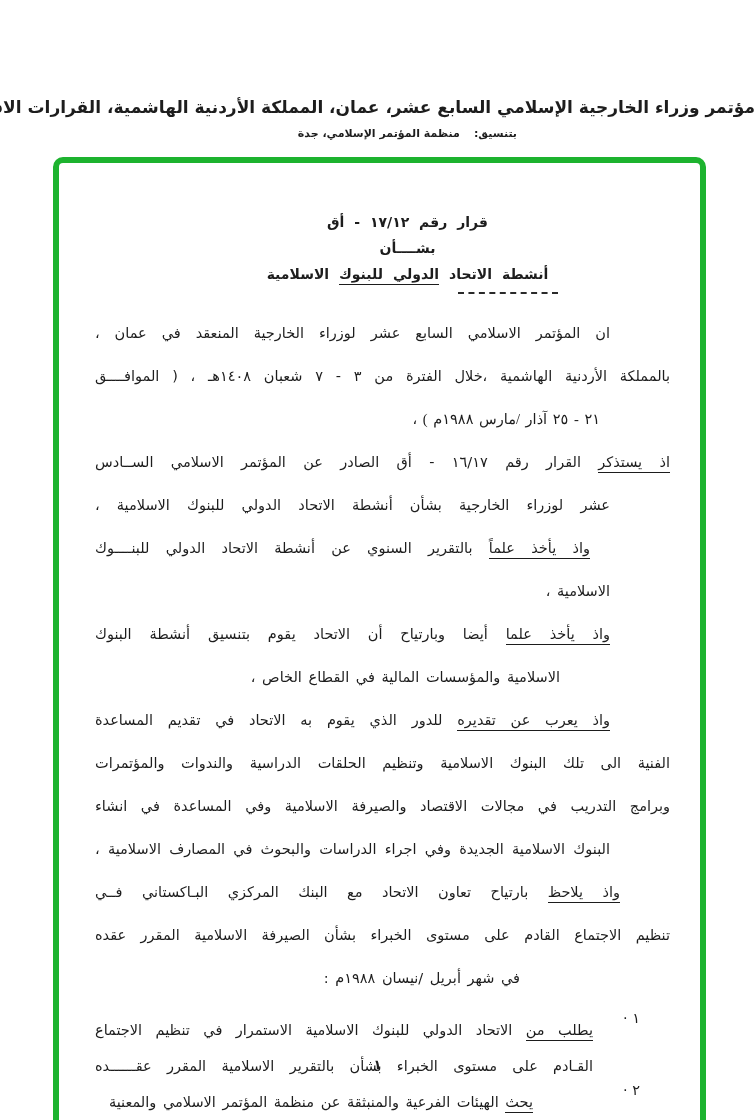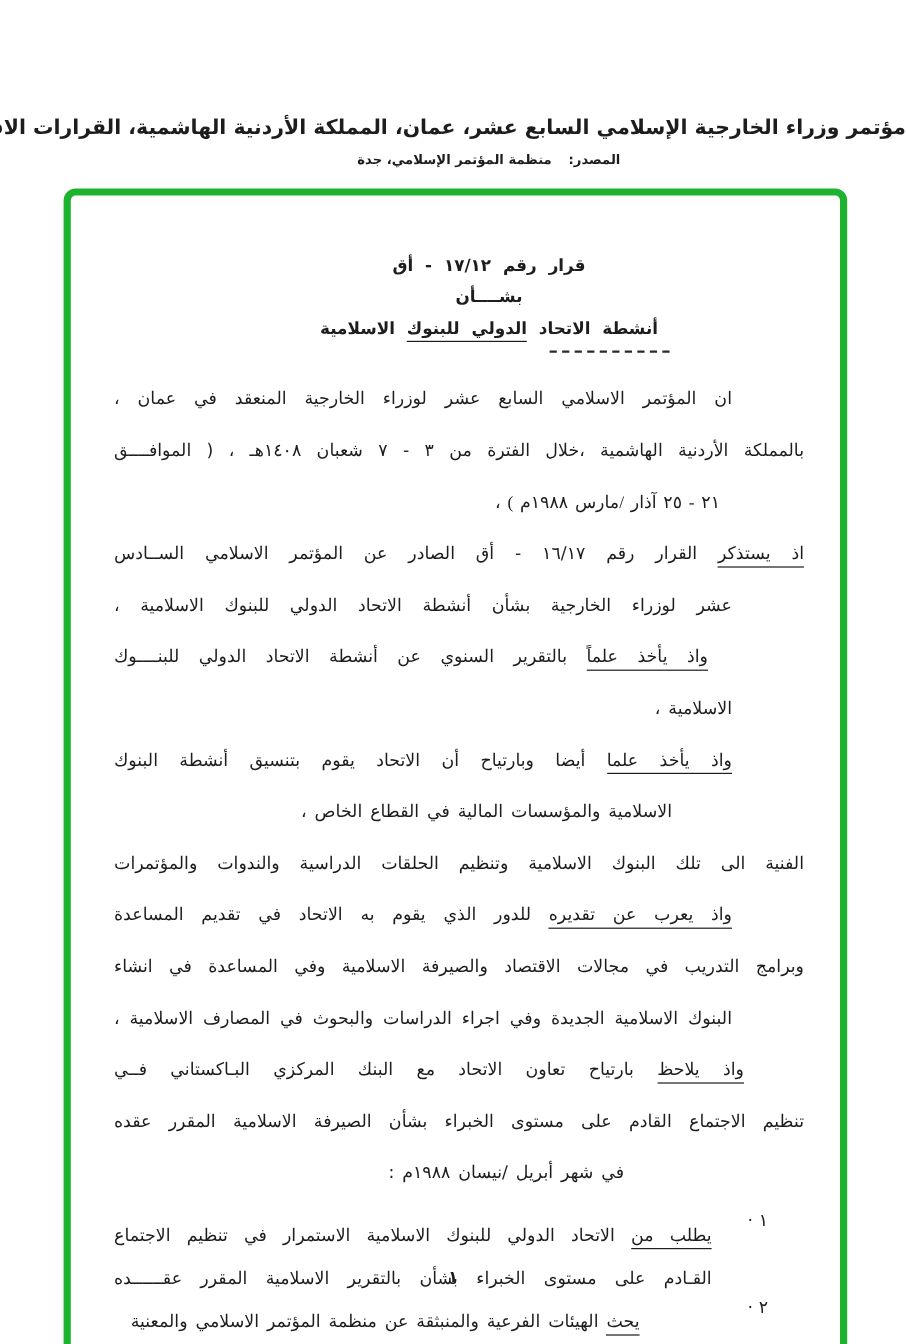--- a/index.html
+++ b/index.html
@@ -46,21 +46,21 @@
   .page-num{
     position:absolute;top:1057px;left:0;width:100%;
     text-align:center;font-size:13px;font-weight:bold;
   }
 </style>
 </head>
 <body>
 
 <div class="hdr1">مؤتمر وزراء الخارجية الإسلامي السابع عشر، عمان، المملكة الأردنية الهاشمية، القرارات الاقتصادية، القرار الرقم ١٧/١٢-أق</div>
 <div class="hdr2">
-  <span class="src-label">المصدر:</span><span>منظمة المؤتمر الإسلامي، جدة</span>
+  <span class="src-label">بتنسيق:</span><span>منظمة المؤتمر الإسلامي، جدة</span>
 </div>
 
 <div class="doc-frame" style="border-color: rgb(29, 179, 47);">
   <div class="doc-content">
     <div class="doc-title">
       <div>قرار رقم ١٧/١٢ - أق</div>
       <div>بشــــأن</div>
       <div><span>أنشطة الاتحاد </span><span class="ul">الدولي للبنوك</span><span> الاسلامية</span></div>
     </div>
     <div class="title-dashes"></div>
@@ -76,22 +76,22 @@
         </div>
         <div class="para">
           <div class="line fill" style="padding-right: 80px;"><span class="ul">واذ يأخذ علماً</span> بالتقرير السنوي عن أنشطة الاتحاد الدولي للبنــــوك</div>
           <div class="line" style="padding-right: 60px;">الاسلامية ،</div>
         </div>
         <div class="para">
           <div class="line fill" style="padding-right: 60px;"><span class="ul">واذ يأخذ علما</span> أيضا وبارتياح أن الاتحاد يقوم بتنسيق أنشطة البنوك</div>
           <div class="line" style="padding-right: 110px; text-align: right;">الاسلامية والمؤسسات المالية في القطاع الخاص ،</div>
         </div>
         <div class="para">
+          <div class="line fill" style="padding-right: 60px;"><span class="ul">واذ يعرب عن تقديره</span> للدور الذي يقوم به الاتحاد في تقديم المساعدة</div>
           <div class="line fill">الفنية الى تلك البنوك الاسلامية وتنظيم الحلقات الدراسية والندوات والمؤتمرات</div>
-          <div class="line fill" style="padding-right: 60px;"><span class="ul">واذ يعرب عن تقديره</span> للدور الذي يقوم به الاتحاد في تقديم المساعدة</div>
           <div class="line fill">وبرامج التدريب في مجالات الاقتصاد والصيرفة الاسلامية وفي المساعدة في انشاء</div>
           <div class="line fill" style="padding-right: 60px;">البنوك الاسلامية الجديدة وفي اجراء الدراسات والبحوث في المصارف الاسلامية ،</div>
         </div>
         <div class="para">
           <div class="line fill" style="padding-right: 50px;"><span class="ul">واذ يلاحظ</span> بارتياح تعاون الاتحاد مع البنك المركزي البـاكستاني فــي</div>
           <div class="line fill">تنظيم الاجتماع القادم على مستوى الخبراء بشأن الصيرفة الاسلامية المقرر عقده</div>
           <div class="line" style="padding-right: 150px;">في شهر أبريل /نيسان ١٩٨٨م :</div>
         </div>
       </div>
     <div class="items">

